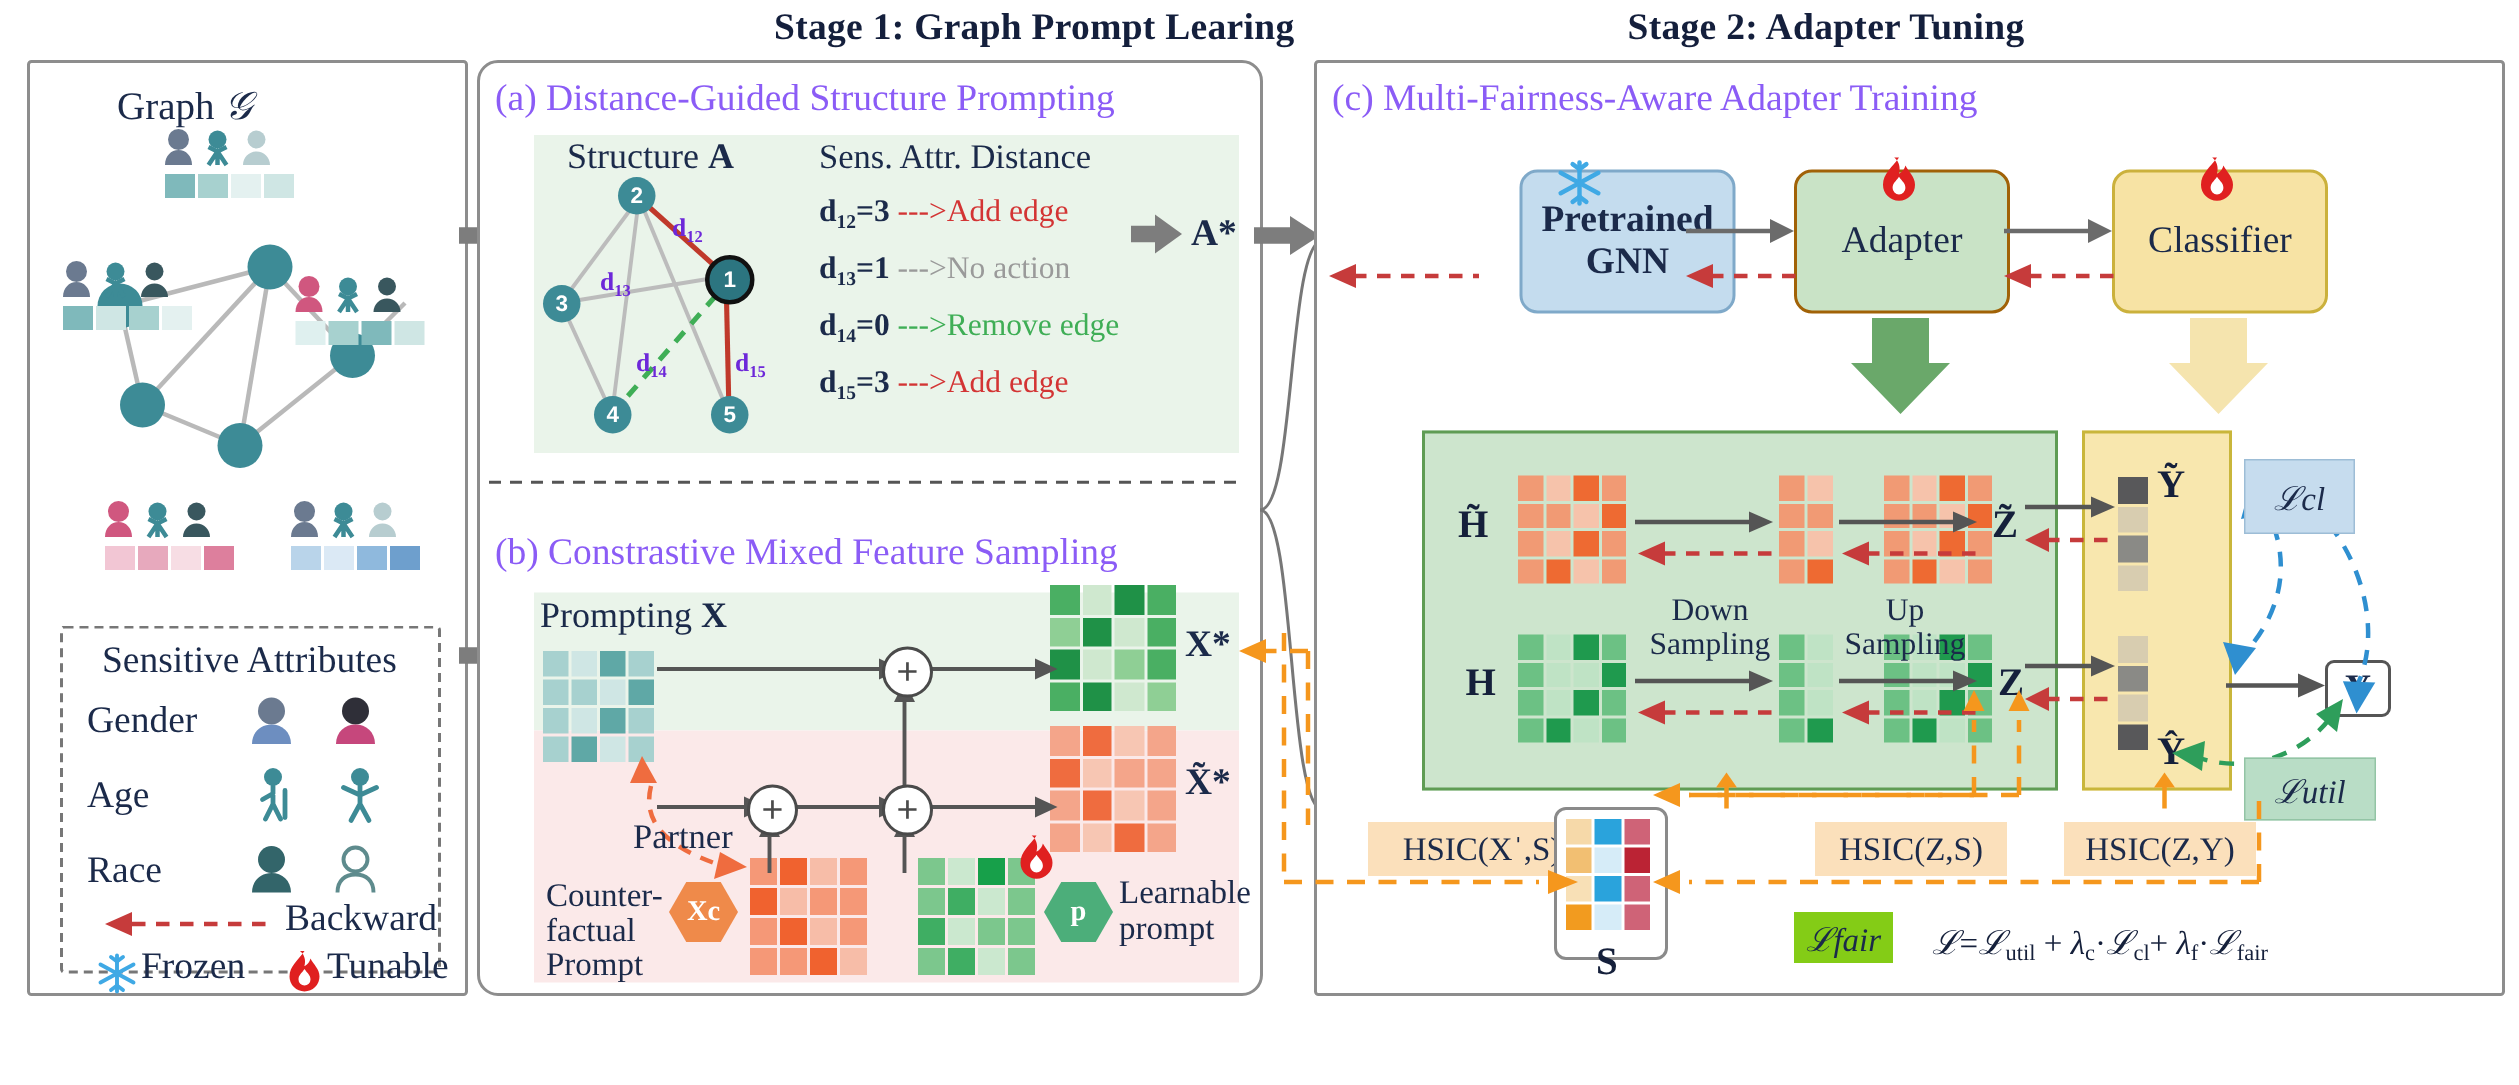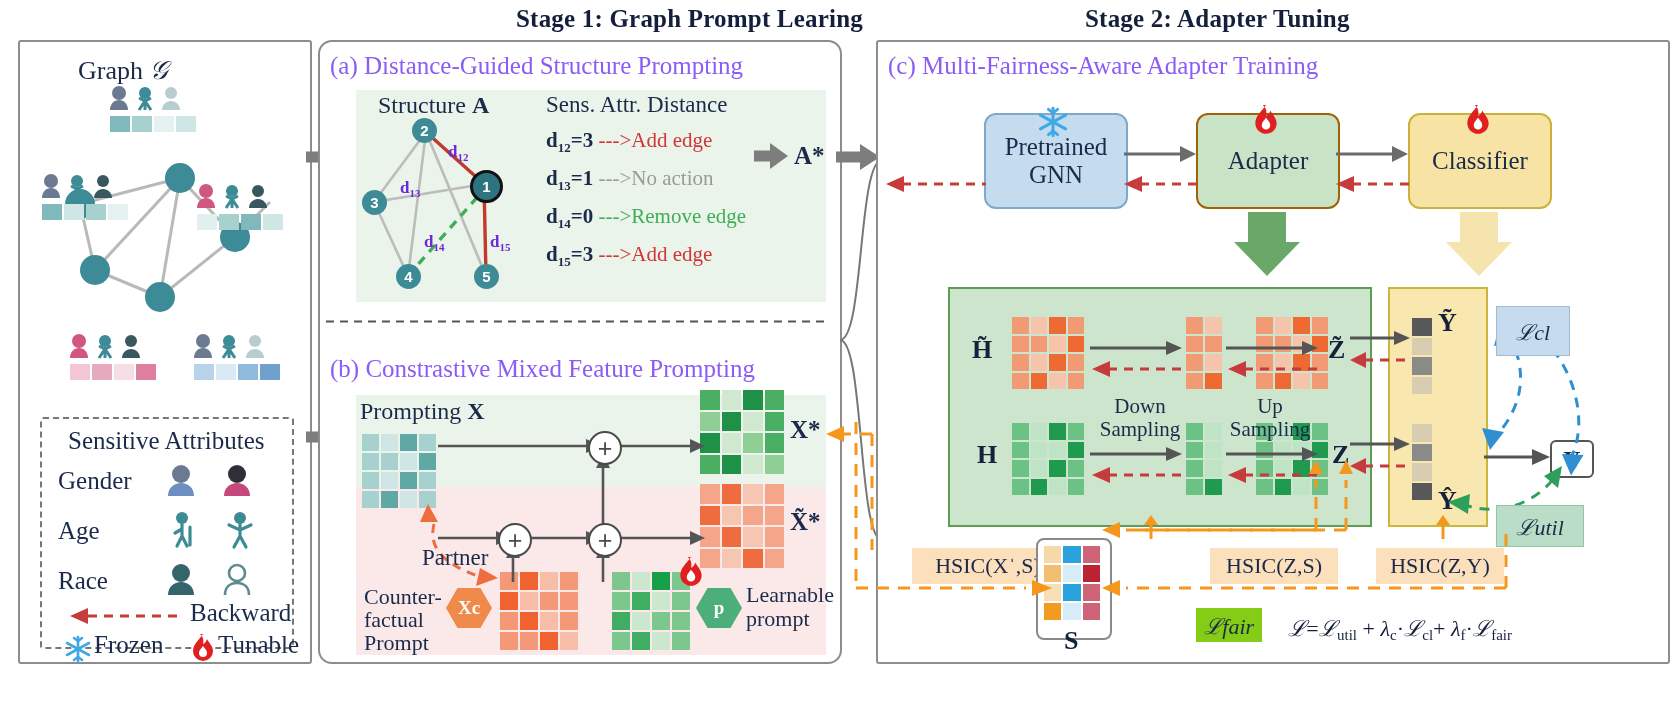--- a/index.html
+++ b/index.html
@@ -319,21 +319,21 @@
 <svg class="abs" style="left:754px;top:140px;" width="36" height="32">
   <line x1="0" y1="16" x2="18" y2="16" stroke="#7d7d7d" stroke-width="11"></line>
   <polygon points="16,3 34,16 16,29" fill="#7d7d7d"></polygon>
 </svg>
 <div class="abs" style="left:794px;top:142px;font-size:25px;font-weight:bold;">A*</div>
 
 <svg class="abs" style="left:326px;top:320px;" width="504" height="3">
   <line x1="0" y1="1.5" x2="504" y2="1.5" stroke="#555" stroke-width="2" stroke-dasharray="8,6"></line>
 </svg>
 
-<div class="abs sub-label" style="left:330px;top:355px;">(b) Constrastive Mixed Feature Prompting</div>
+<div class="abs sub-label" style="left:330px;top:355px;">(b) Constrastive Mixed Feature Sampling</div>
 
 <div class="abs tint-green" style="left:356px;top:395px;width:470px;height:92px;"></div>
 <div class="abs tint-pink" style="left:356px;top:487px;width:470px;height:168px;"></div>
 
 <div class="abs" style="left:360px;top:398px;font-size:24px;">
   <span>Prompting</span>
   <span style="font-weight:bold;">X</span>
 </div>
 
 <div class="mat" id="mat-features-x" style="left:362px;top:434px;width:74px;height:74px;grid-template-columns:repeat(4,1fr);grid-template-rows:repeat(4,1fr);">
@@ -491,21 +491,21 @@
   <path d="M2 300 C26 300 20 500 44 500" stroke="#777" stroke-width="2" fill="none"></path>
 </svg>
 <svg class="abs" style="left:836px;top:140px;" width="46" height="34">
   <line x1="0" y1="17" x2="26" y2="17" stroke="#7d7d7d" stroke-width="11"></line>
   <polygon points="24,4 44,17 24,30" fill="#7d7d7d"></polygon>
 </svg>
 
 <div class="panel" style="left:876px;top:40px;width:790px;height:620px;"></div>
 <div class="abs sub-label" style="left:888px;top:52px;">(c) Multi-Fairness-Aware Adapter Training</div>
 
-<div class="blk blk-blue" style="left:984px;top:113px;width:140px;height:92px;">
+<div class="blk blk-blue" style="left:1013px;top:113px;width:140px;height:92px;font-weight:bold;">
   <div>
     <div>Pretrained</div>
     <div>GNN</div>
   </div>
 </div>
 <svg class="abs" style="left:1036px;top:106px;" width="34" height="32" viewBox="0 0 28 28">
   <g stroke="#3fa9e5" stroke-width="2.6" stroke-linecap="round">
     <line x1="14" y1="2" x2="14" y2="26"></line>
       <line x1="3" y1="8" x2="25" y2="20"></line>
       <line x1="3" y1="20" x2="25" y2="8"></line>

